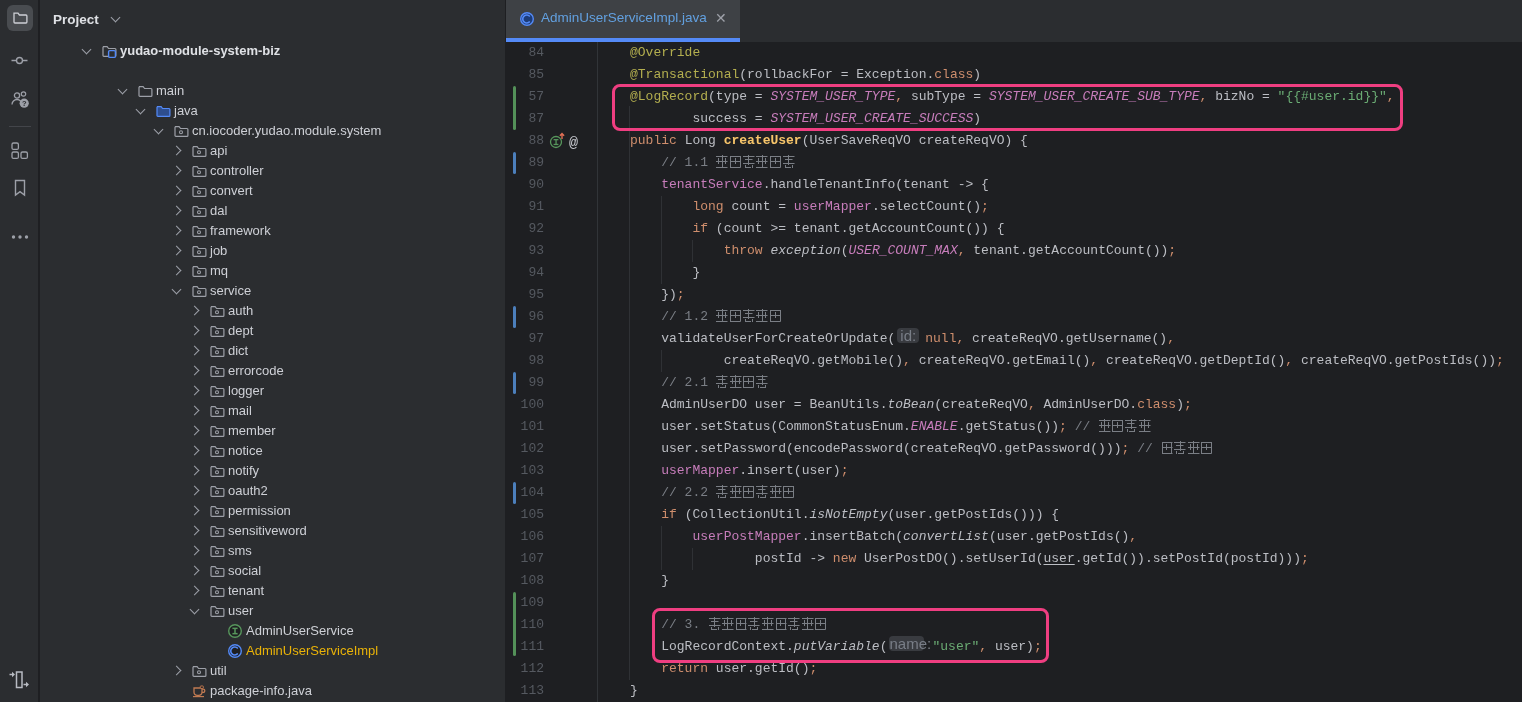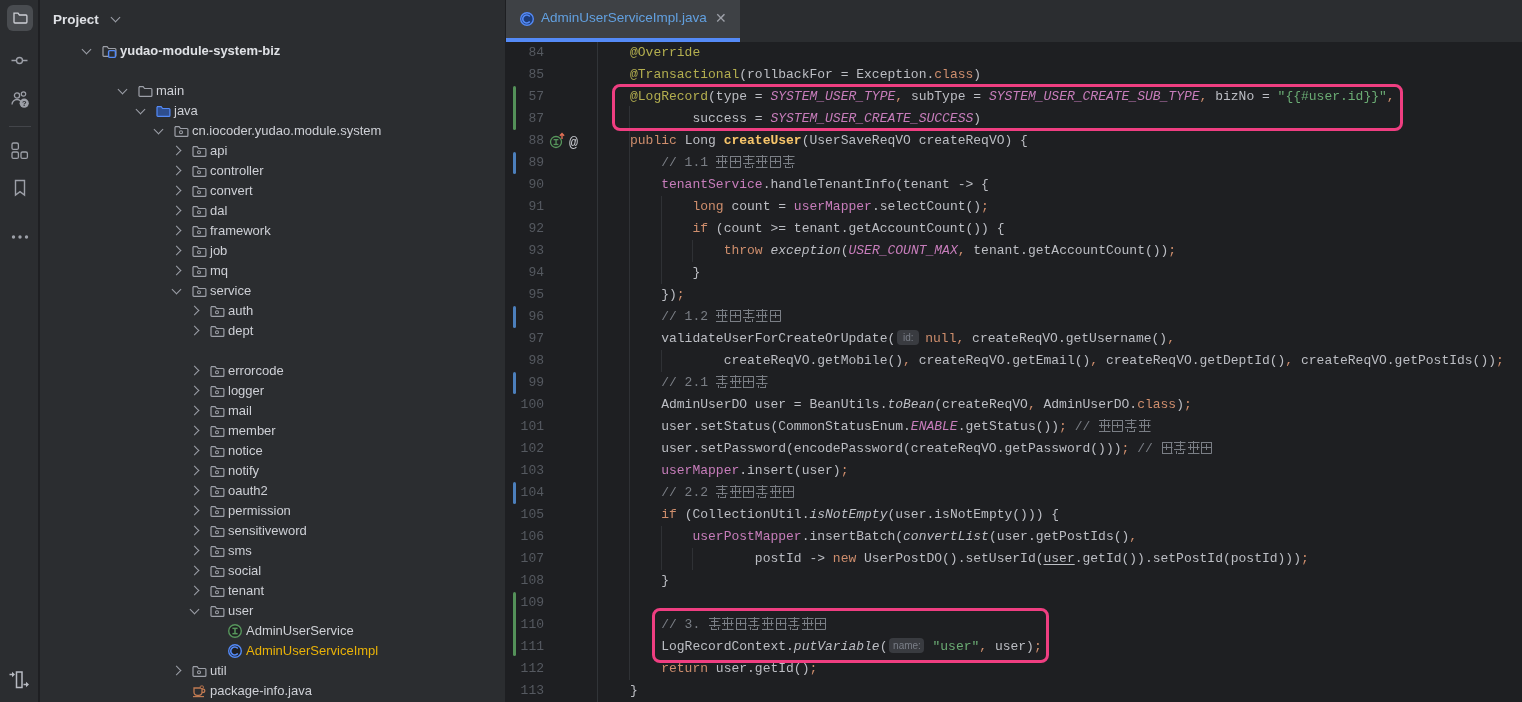--- a/index.html
+++ b/index.html
@@ -38,21 +38,21 @@
 .cl .k { color:#cf8e6d; }
 .cl .o { color:#cf8e6d; }
 .cl .a { color:#b3ae4f; }
 .cl .s { color:#6aab73; }
 .cl .c { color:#7a7e85; }
 .cl .p { color:#c77dbb; }
 .cl .pi { color:#c77dbb; font-style:italic; }
 .cl .i { font-style:italic; }
 .cl .fn { color:#f7c56a; font-weight:700; }
 .cl .u { text-decoration:underline; text-underline-offset:2px; }
-.pill { display:inline-block; height:15px; line-height:15px; background:#393b40; border-radius:4px; margin:0 6px 0 2px; padding:0; font-family:"Liberation Sans",sans-serif; font-size:10px; color:#797e87; vertical-align:1px; text-align:center; }
+.pill { display:inline-block; height:15px; line-height:15px; background:#393b40; border-radius:4px; margin:0 6px 0 2px; padding:0; font-family:"Liberation Sans",sans-serif; font-size:15px; color:#797e87; vertical-align:1px; text-align:center; }
 .hz { display:inline-block; width:12.5px; height:13px; margin-right:0.8px; vertical-align:-2px; }
 .h1 { background:
    linear-gradient(#7a7e85,#7a7e85) 0.5px 1px/11.5px 1px no-repeat,
    linear-gradient(#7a7e85,#7a7e85) 0.5px 6px/11.5px 1px no-repeat,
    linear-gradient(#7a7e85,#7a7e85) 0.5px 11.5px/11.5px 1px no-repeat,
    linear-gradient(#7a7e85,#7a7e85) 6px 0/1px 12.5px no-repeat,
    linear-gradient(#7a7e85,#7a7e85) 2.5px 3px/1px 6px no-repeat,
    linear-gradient(#7a7e85,#7a7e85) 9.5px 3px/1px 6px no-repeat; }
 .h2 { background:
    linear-gradient(#7a7e85,#7a7e85) 1px 1px/1px 11.5px no-repeat,
@@ -245,20 +245,30 @@
       </div>
 <div class="trow" style="top:320px">
         <span class="chr" style="left:151px"></span>
         <span class="ticw" style="left:169px">
           <svg class="tic" viewBox="0 0 16 16">
             <path d="M2 3.6 h4.1 l1.5 1.9 h6.4 a.9.9 0 0 1 .9.9 v6 a.9.9 0 0 1 -.9.9 H2.9 a.9.9 0 0 1 -.9-.9 V4.5 a.9.9 0 0 1 .9-.9z" fill="none" stroke="#9da0a8" stroke-width="1.2"></path>
             <circle cx="8" cy="9.2" r="1.5" fill="none" stroke="#9da0a8" stroke-width="1.1"></circle>
           </svg>
         </span>
         <span class="tl " style="left:188px">dept</span>
+      </div>
+<div class="trow" style="top:340px">
+        <span class="chr" style="left:151px"></span>
+        <span class="ticw" style="left:169px">
+          <svg class="tic" viewBox="0 0 16 16">
+            <path d="M2 3.6 h4.1 l1.5 1.9 h6.4 a.9.9 0 0 1 .9.9 v6 a.9.9 0 0 1 -.9.9 H2.9 a.9.9 0 0 1 -.9-.9 V4.5 a.9.9 0 0 1 .9-.9z" fill="none" stroke="#9da0a8" stroke-width="1.2"></path>
+            <circle cx="8" cy="9.2" r="1.5" fill="none" stroke="#9da0a8" stroke-width="1.1"></circle>
+          </svg>
+        </span>
+        <span class="tl " style="left:188px">dict</span>
       </div>
 <div class="trow" style="top:360px">
         <span class="chr" style="left:151px"></span>
         <span class="ticw" style="left:169px">
           <svg class="tic" viewBox="0 0 16 16">
             <path d="M2 3.6 h4.1 l1.5 1.9 h6.4 a.9.9 0 0 1 .9.9 v6 a.9.9 0 0 1 -.9.9 H2.9 a.9.9 0 0 1 -.9-.9 V4.5 a.9.9 0 0 1 .9-.9z" fill="none" stroke="#9da0a8" stroke-width="1.2"></path>
             <circle cx="8" cy="9.2" r="1.5" fill="none" stroke="#9da0a8" stroke-width="1.1"></circle>
           </svg>
         </span>
         <span class="tl " style="left:188px">errorcode</span>
@@ -504,21 +514,21 @@
 <div class="cl" style="top:284px">        <span class="d">})</span><span class="o">;</span></div>
 <div class="cl" style="top:306px">        <span class="c">// 1.2 </span><i class="hz h1"></i><i class="hz h2"></i><i class="hz h3"></i><i class="hz h1"></i><i class="hz h2"></i></div>
 <div class="cl" style="top:328px">        <span class="d">validateUserForCreateOrUpdate(</span><span class="pill" style="width:22px">id:</span><span class="k">null</span><span class="o">,</span><span class="d"> createReqVO.getUsername()</span><span class="o">,</span></div>
 <div class="cl" style="top:350px">                <span class="d">createReqVO.getMobile()</span><span class="o">,</span><span class="d"> createReqVO.getEmail()</span><span class="o">,</span><span class="d"> createReqVO.getDeptId()</span><span class="o">,</span><span class="d"> createReqVO.getPostIds())</span><span class="o">;</span></div>
 <div class="cl" style="top:372px">        <span class="c">// 2.1 </span><i class="hz h3"></i><i class="hz h1"></i><i class="hz h2"></i><i class="hz h3"></i></div>
 <div class="cl" style="top:394px">        <span class="d">AdminUserDO user = BeanUtils.</span><span class="i">toBean</span><span class="d">(createReqVO</span><span class="o">,</span><span class="d"> AdminUserDO.</span><span class="k">class</span><span class="d">)</span><span class="o">;</span></div>
 <div class="cl" style="top:416px">        <span class="d">user.setStatus(CommonStatusEnum.</span><span class="pi">ENABLE</span><span class="d">.getStatus())</span><span class="o">;</span><span class="d"> </span><span class="c">// </span><i class="hz h1"></i><i class="hz h2"></i><i class="hz h3"></i><i class="hz h1"></i></div>
 <div class="cl" style="top:438px">        <span class="d">user.setPassword(encodePassword(createReqVO.getPassword()))</span><span class="o">;</span><span class="d"> </span><span class="c">// </span><i class="hz h2"></i><i class="hz h3"></i><i class="hz h1"></i><i class="hz h2"></i></div>
 <div class="cl" style="top:460px">        <span class="p">userMapper</span><span class="d">.insert(user)</span><span class="o">;</span></div>
 <div class="cl" style="top:482px">        <span class="c">// 2.2 </span><i class="hz h3"></i><i class="hz h1"></i><i class="hz h2"></i><i class="hz h3"></i><i class="hz h1"></i><i class="hz h2"></i></div>
-<div class="cl" style="top:504px">        <span class="k">if</span><span class="d"> (CollectionUtil.</span><span class="i">isNotEmpty</span><span class="d">(user.isNotEmpty())) {</span></div>
+<div class="cl" style="top:504px">        <span class="k">if</span><span class="d"> (CollectionUtil.</span><span class="i">isNotEmpty</span><span class="d">(user.getPostIds())) {</span></div>
 <div class="cl" style="top:526px">            <span class="p">userPostMapper</span><span class="d">.insertBatch(</span><span class="i">convertList</span><span class="d">(user.getPostIds()</span><span class="o">,</span></div>
 <div class="cl" style="top:548px">                    <span class="d">postId -&gt; </span><span class="k">new</span><span class="d"> UserPostDO().setUserId(</span><span class="u">user</span><span class="d">.getId()).setPostId(postId)))</span><span class="o">;</span></div>
 <div class="cl" style="top:570px">        <span class="d">}</span></div>
 <div class="cl" style="top:592px"></div>
 <div class="cl" style="top:614px">        <span class="c">// 3. </span><i class="hz h3"></i><i class="hz h1"></i><i class="hz h2"></i><i class="hz h3"></i><i class="hz h1"></i><i class="hz h2"></i><i class="hz h3"></i><i class="hz h1"></i><i class="hz h2"></i></div>
 <div class="cl" style="top:636px">        <span class="d">LogRecordContext.</span><span class="i">putVariable</span><span class="d">(</span><span class="pill" style="width:35px;margin-right:8px">name:</span><span class="s">"user"</span><span class="o">,</span><span class="d"> user)</span><span class="o">;</span></div>
 <div class="cl" style="top:658px">        <span class="k">return</span><span class="d"> user.getId()</span><span class="o">;</span></div>
 <div class="cl" style="top:680px">    <span class="d">}</span></div>
   <div class="pbox" style="left:612px;top:84px;width:791px;height:47px"></div>
   <div class="pbox" style="left:652px;top:608px;width:397px;height:55px"></div>

